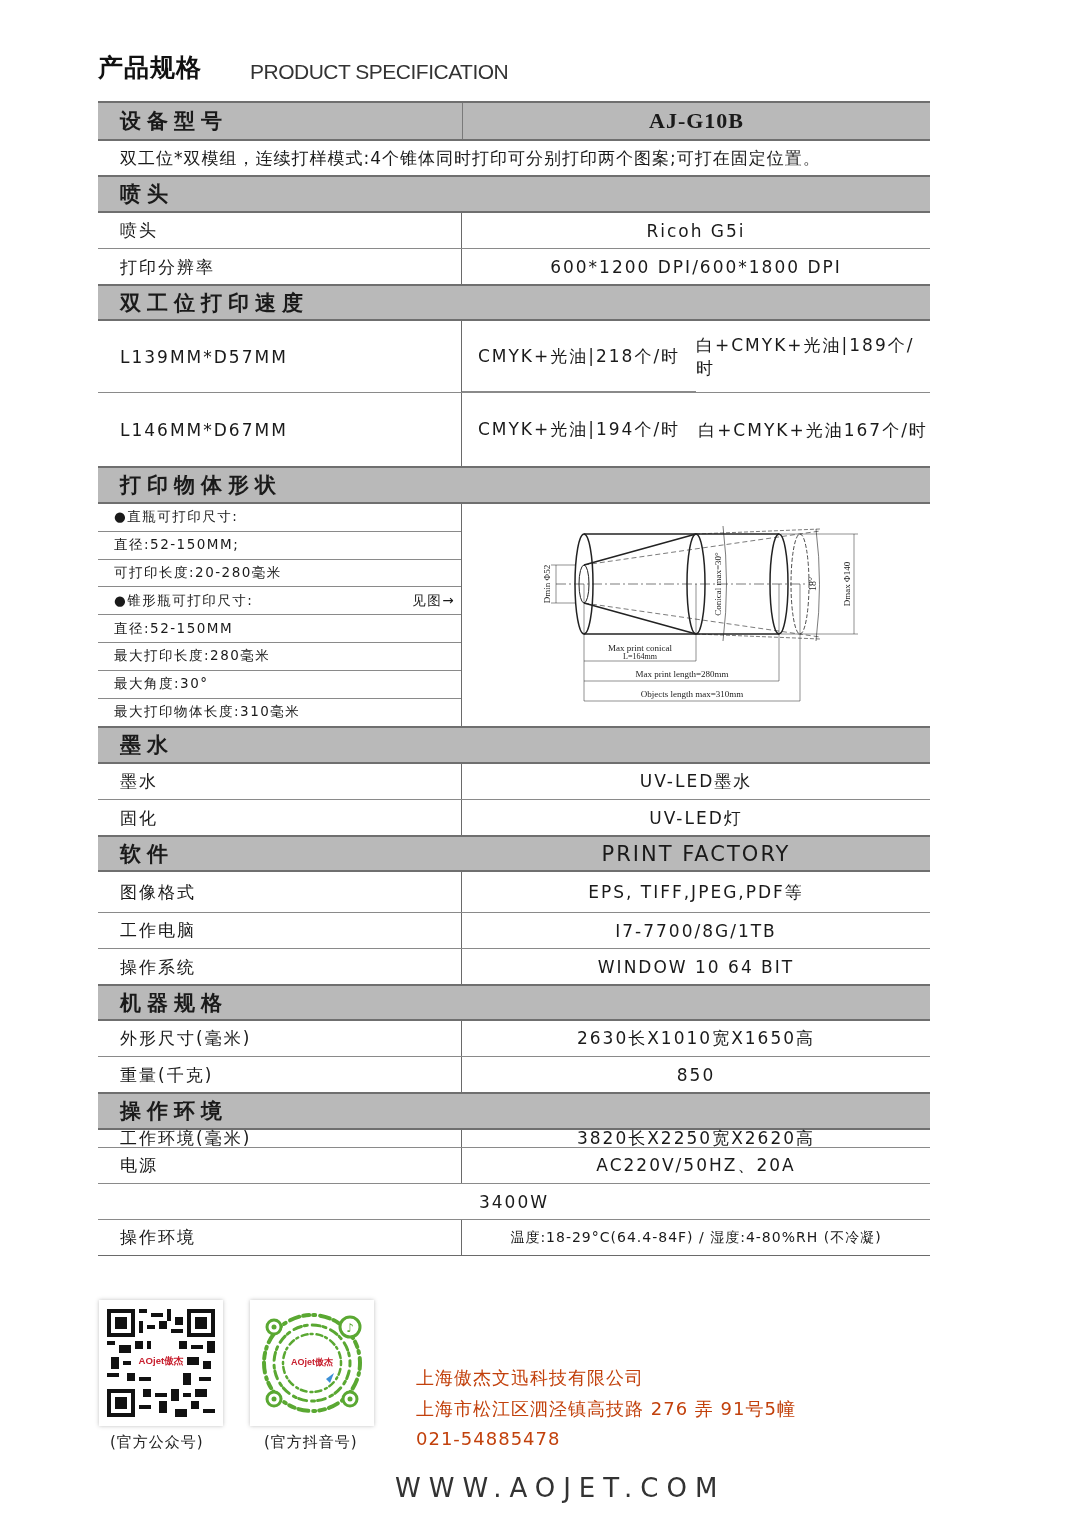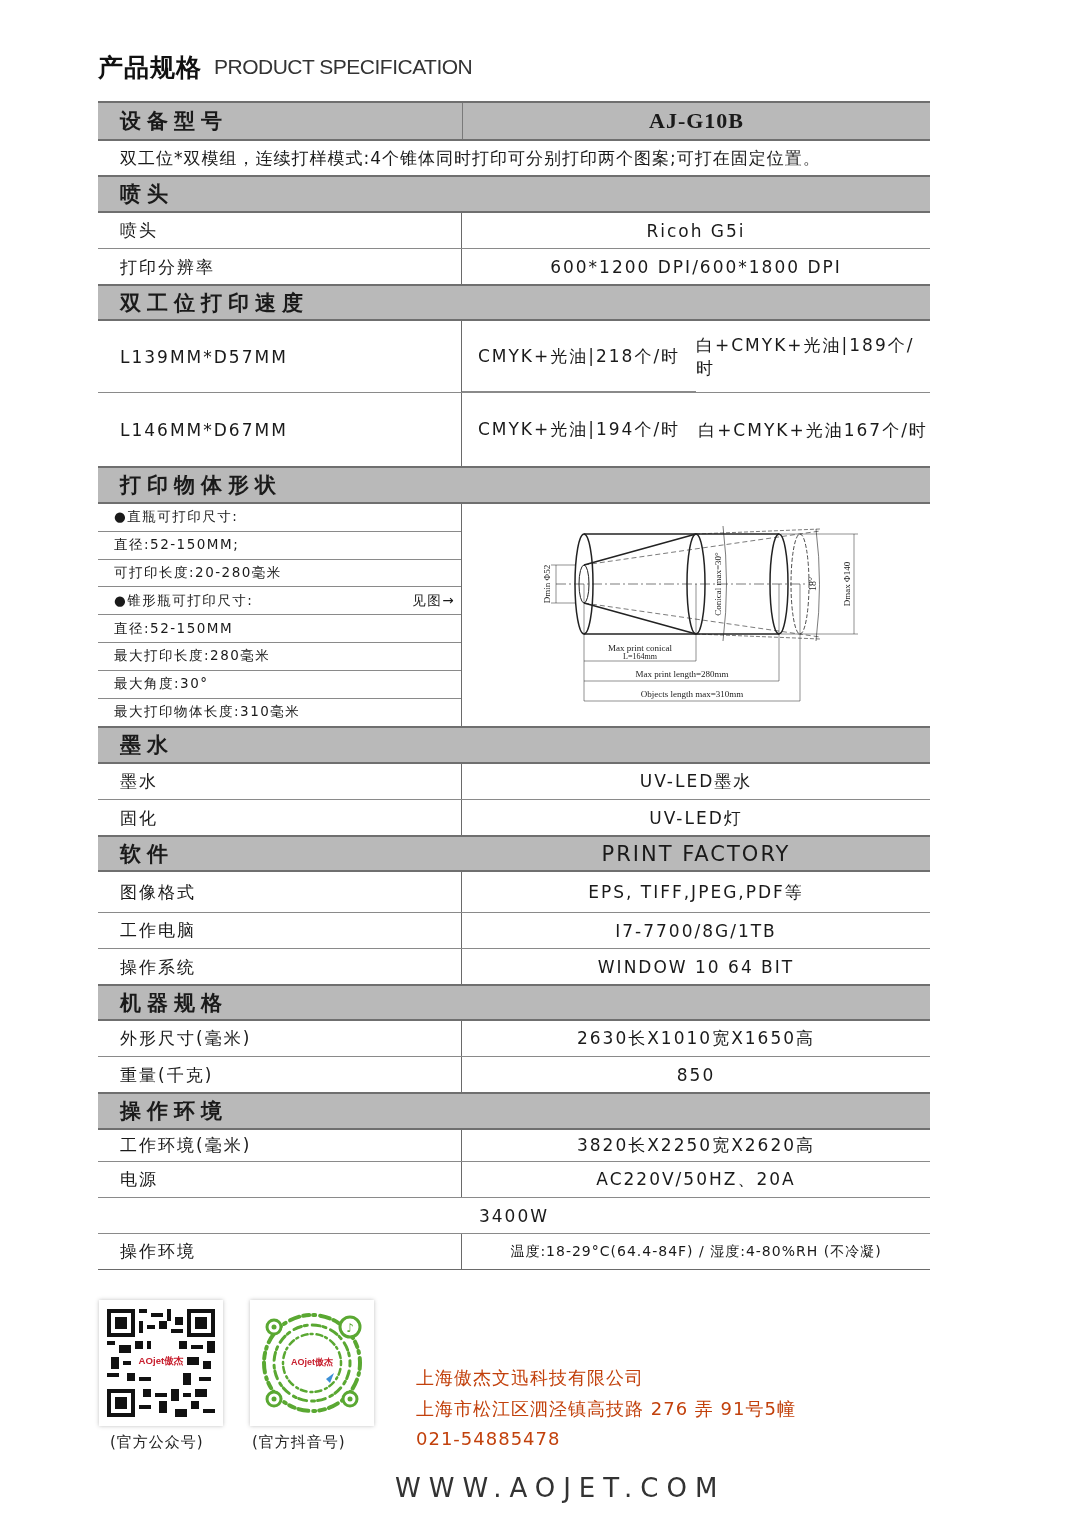--- a/index.html
+++ b/index.html
@@ -1,18 +1,18 @@
 <!DOCTYPE html>
 <html><head>
 <meta charset="utf-8">
 <style>
   html, body { margin: 0; padding: 0; background: #ffffff; }
   body { width: 1080px; height: 1527px; position: relative; overflow: hidden;
          font-family: "DejaVu Sans", "Liberation Sans", sans-serif; color: #1a1a1a; }
-  .title { position: absolute; left: 98px; top: 50px; height: 34px; display: flex; align-items: center; }
+  .title { position: absolute; left: 98px; top: 50px; height: 34px; display: flex; align-items: flex-end; gap: 36px; }
   .title .cn { font-size: 25px; font-weight: bold; color: #111; letter-spacing: 1px; }
   .title .en { font-size: 21px; color: #333; margin-left: 12px; letter-spacing: -0.5px; font-family: "Liberation Sans", sans-serif; }
 
   .spec { position: absolute; left: 98px; top: 102px; width: 832px; }
   .row { position: relative; display: flex; border-bottom: 1px solid #8a8a8a; box-sizing: border-box; }
   .row.sec { background: #b9b9b9; border-top: 2px solid #6f6f6f; border-bottom: 2px solid #6f6f6f; margin-top: -1px; }
   .sec .sec-label { flex: 0 0 364px; padding-left: 22px; font-size: 21px; font-weight: bold; letter-spacing: 6px; display: flex; align-items: center; box-sizing: border-box; }
   .sec .sec-val { flex: 1; display: flex; align-items: center; justify-content: center; font-size: 21px; letter-spacing: 2px; }
   .sec .sec-val.model { font-family: "Liberation Serif", serif; font-weight: bold; font-size: 22px; letter-spacing: 1px; border-left: 1px solid #7a7a7a; }
   .cell-l { flex: 0 0 364px; box-sizing: border-box; padding-left: 22px; display: flex; align-items: center; font-size: 17px; letter-spacing: 2px; border-right: 1.5px solid #6a6a6a; }
@@ -211,21 +211,21 @@
     <div class="cell-r">2630长X1010宽X1650高</div>
   </div>
   <div class="row" style="height:36px; border-bottom:none">
     <div class="cell-l">重量(千克)</div>
     <div class="cell-r">850</div>
   </div>
 
   <div class="row sec" style="height:38px">
     <div class="sec-label">操作环境</div>
   </div>
-  <div class="row" style="height:32px">
+  <div class="row" style="height:18px">
     <div class="cell-l">工作环境(毫米)</div>
     <div class="cell-r">3820长X2250宽X2620高</div>
   </div>
   <div class="row" style="height:36px">
     <div class="cell-l">电源</div>
     <div class="cell-r">AC220V/50HZ、20A</div>
   </div>
   <div class="row" style="height:36px">
     <div class="cell-r">3400W</div>
   </div>
@@ -299,18 +299,18 @@
       <circle cx="20" cy="94" r="2.5" fill="#5aa832" stroke="none"></circle>
     <circle cx="96" cy="94" r="7" stroke-width="3" fill="#fff"></circle>
       <circle cx="96" cy="94" r="2.5" fill="#5aa832" stroke="none"></circle>
     <circle cx="96" cy="22" r="10" fill="#fff" stroke-width="3"></circle>
     <text x="96" y="27" font-size="12" fill="#5aa832" stroke="none" text-anchor="middle" font-family="DejaVu Sans, sans-serif">♪</text>
     <rect x="34" y="48" width="48" height="18" fill="#fff" stroke="none"></rect>
     <text x="58" y="60" font-size="9" fill="#c8202f" stroke="none" text-anchor="middle" font-family="Liberation Sans, sans-serif" font-weight="bold">AOjet傲杰</text>
     <path d="M72 74 l8 -6 l-4 10 z" fill="#3b8fd6" stroke="none"></path>
   </svg>
 </div>
-<div class="qr-cap" style="left:252px">(官方抖音号)</div>
+<div class="qr-cap" style="left:264px">(官方抖音号)</div>
 
 <div class="company" style="top:1366px">上海傲杰文迅科技有限公司</div>
 <div class="company" style="top:1397px">上海市松江区泗泾镇高技路 276 弄 91号5幢</div>
 <div class="company" style="top:1428px">021-54885478</div>
 <div class="website">WWW.AOJET.COM</div>
 
 </body></html>

